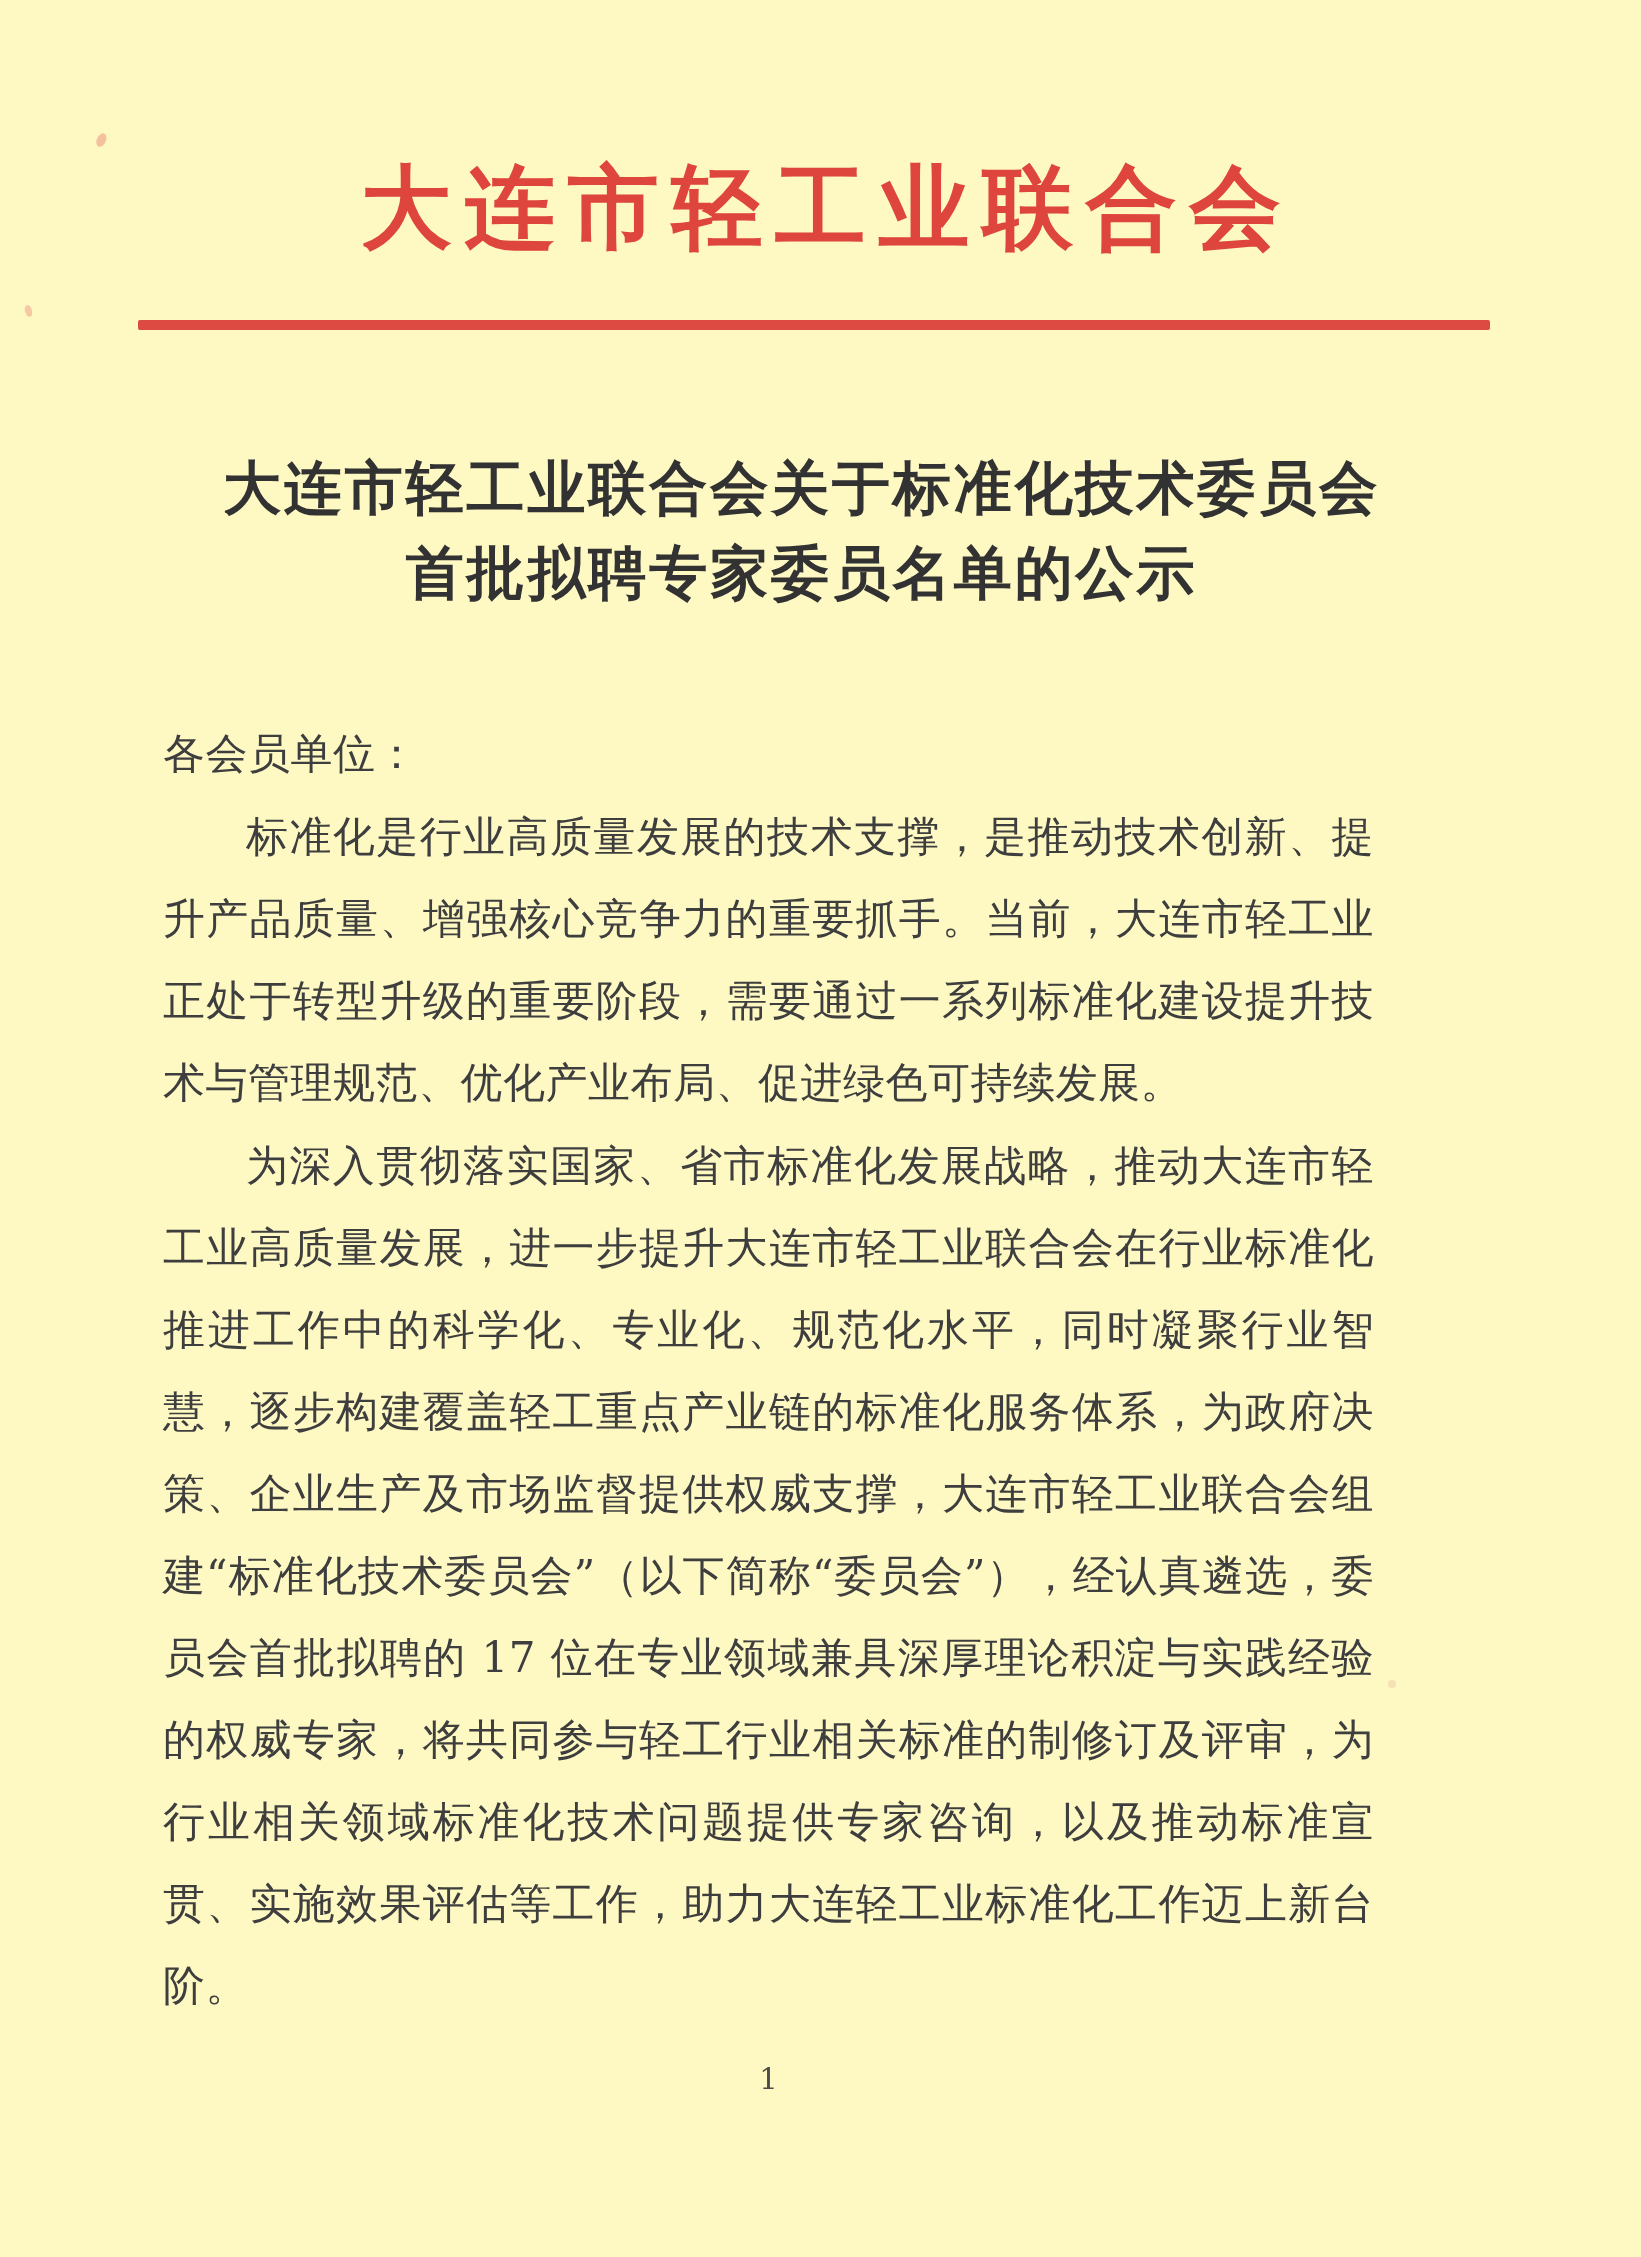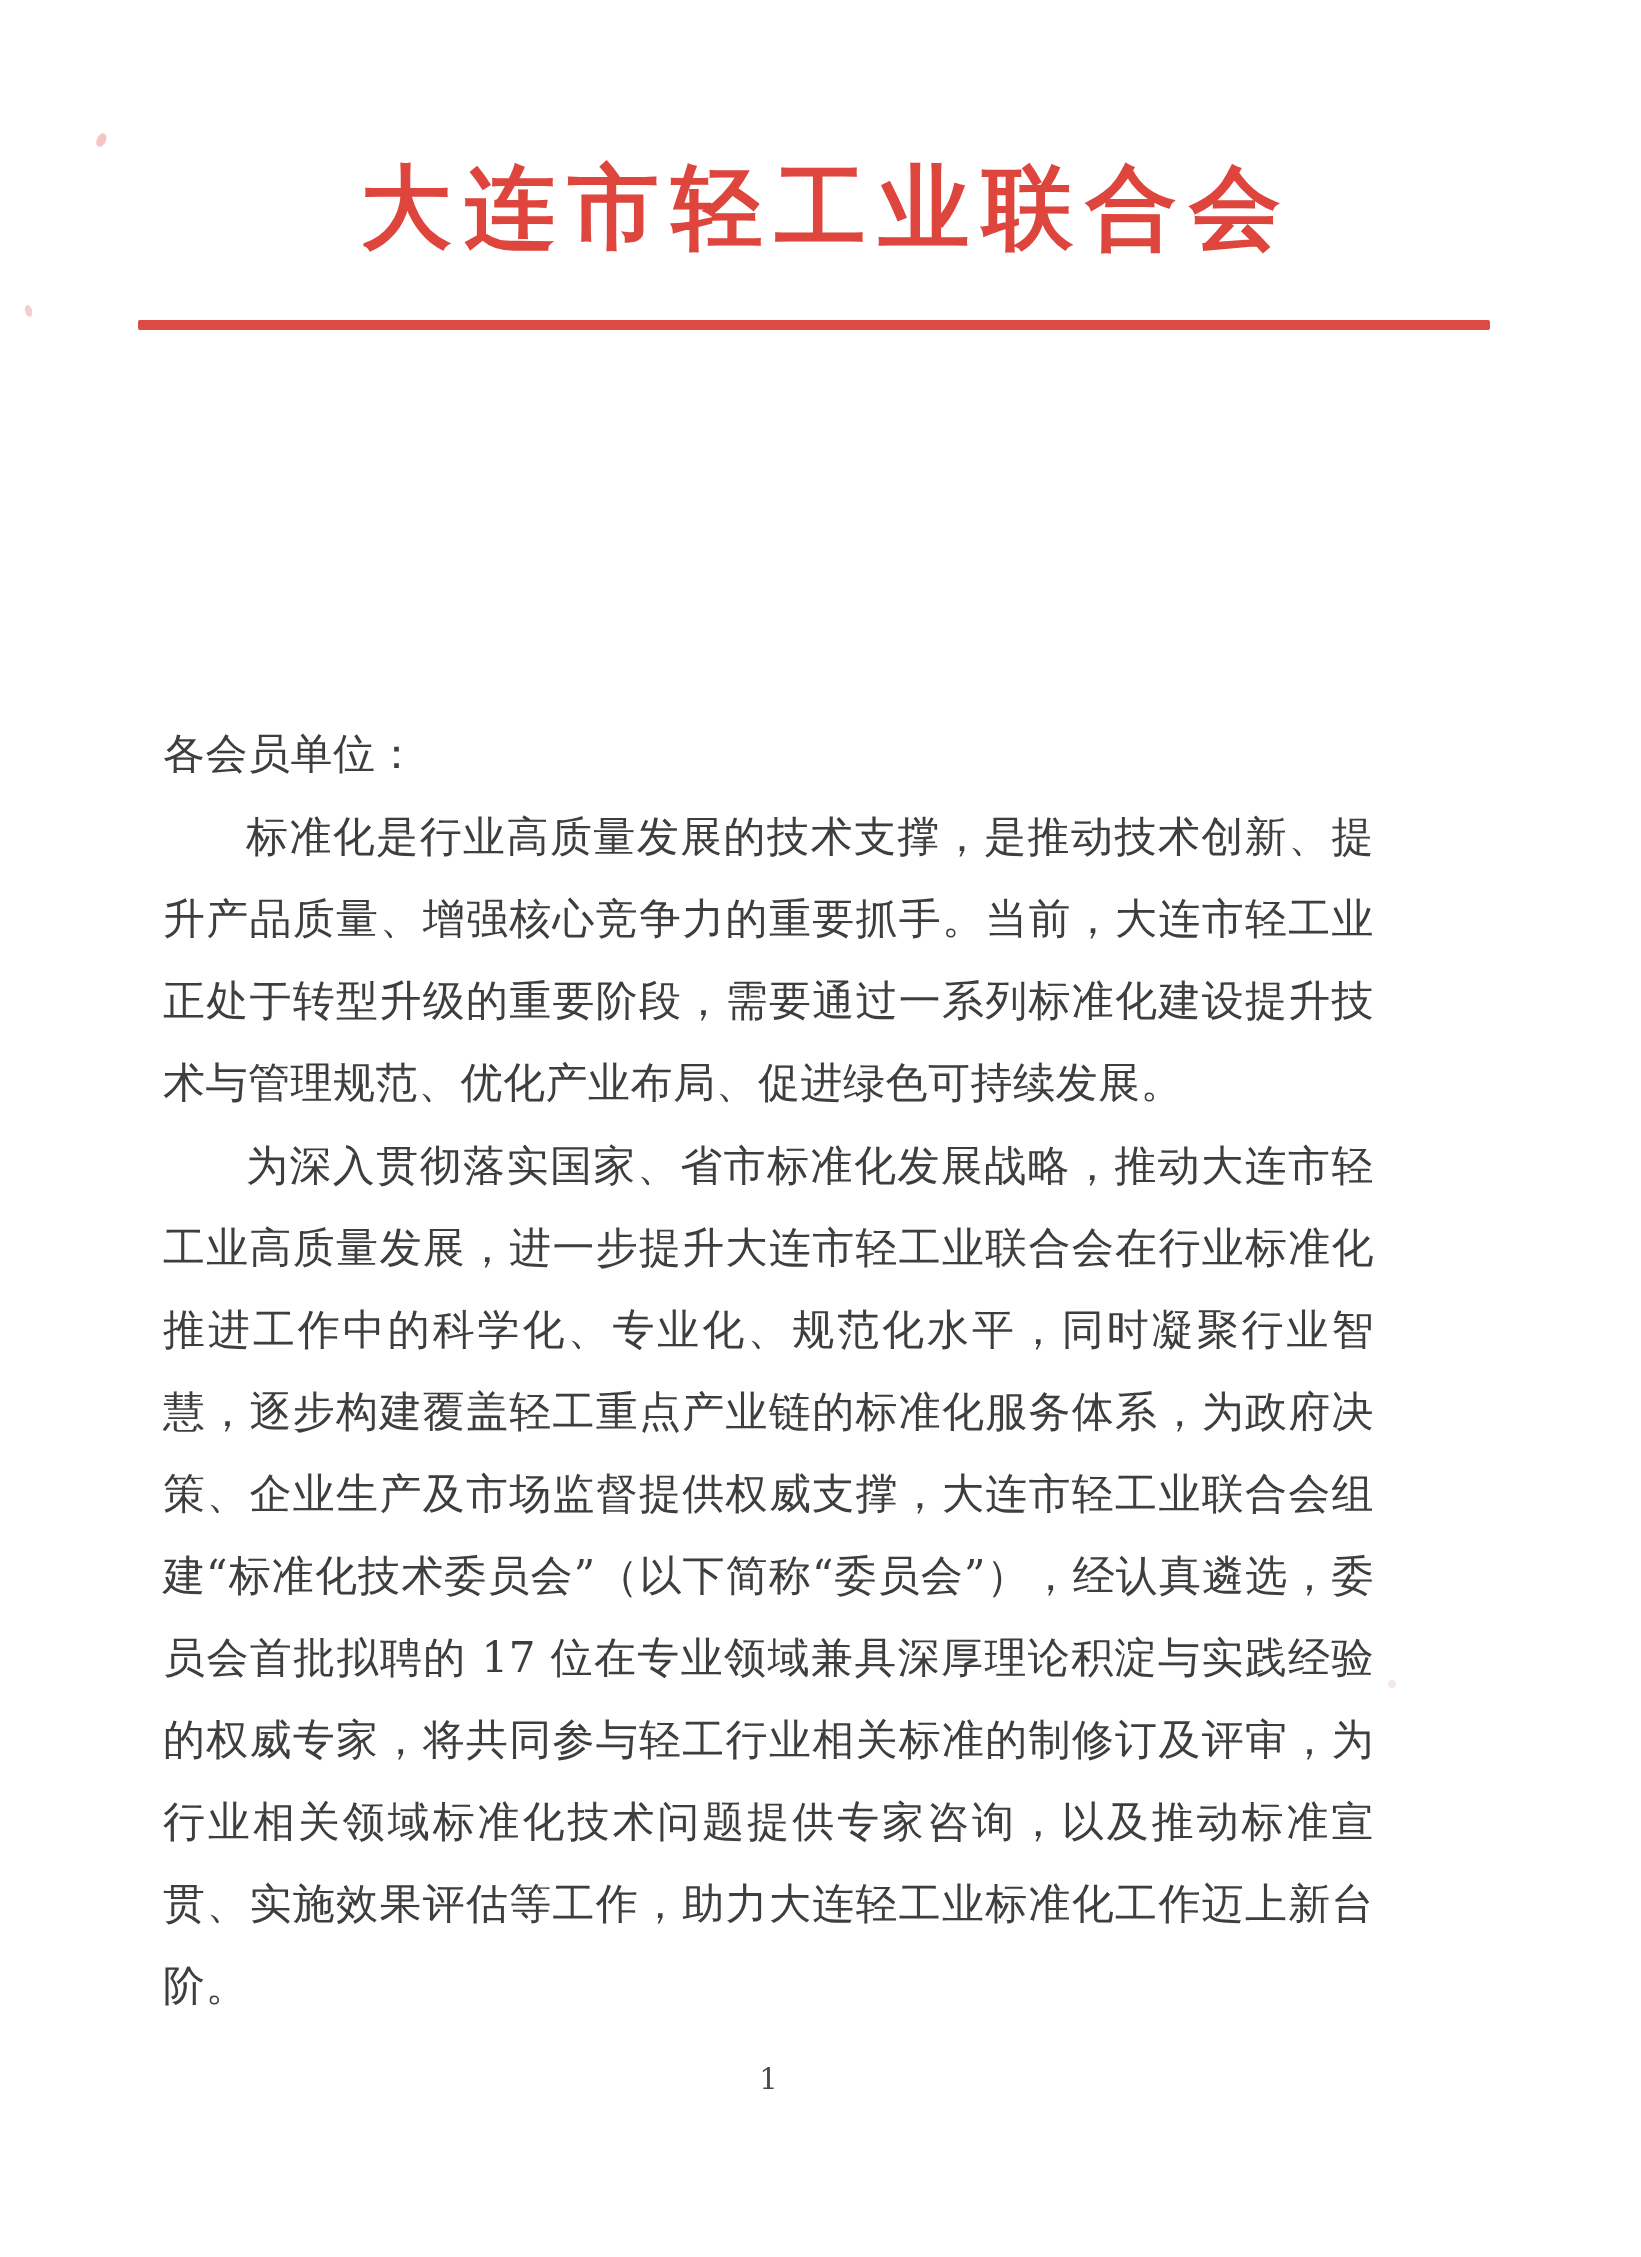--- a/index.html
+++ b/index.html
@@ -5,21 +5,21 @@
   html, body {
     margin: 0;
     padding: 0;
     background: #e9e7e3;
   }
   .page {
     position: relative;
     width: 1641px;
     height: 2257px;
     margin: 0 auto;
-    background: #ffffff;
+    background: #fef9c3;
     overflow: hidden;
     font-family: "DejaVu Serif", "Liberation Serif", serif;
   }
   
   .speck {
     position: absolute;
     border-radius: 50%;
     pointer-events: none;
   }
   .speck-1 { left: 97px; top: 133px; width: 8.7px; height: 13.5px; background: rgba(225,90,90,0.35); transform: rotate(25deg); }
@@ -100,20 +100,24 @@
 <div class="page">
 
   <span class="speck speck-1"></span>
   <span class="speck speck-2"></span>
   <span class="speck speck-3"></span>
 
   <div class="org-name">大连市轻工业联合会</div>
 
   <div class="letterhead-rule"></div>
 
+  <h1 class="doc-title">
+    <span class="title-line">大连市轻工业联合会关于标准化技术委员会</span>
+    <span class="title-line">首批拟聘专家委员名单的公示</span>
+  </h1>
 
   <div class="doc-body">
     <p class="salutation">各会员单位：</p>
     <p class="indent">标准化是行业高质量发展的技术支撑，是推动技术创新、提升产品质量、增强核心竞争力的重要抓手。当前，大连市轻工业正处于转型升级的重要阶段，需要通过一系列标准化建设提升技术与管理规范、优化产业布局、促进绿色可持续发展。</p>
     <p class="indent">为深入贯彻落实国家、省市标准化发展战略，推动大连市轻工业高质量发展，进一步提升大连市轻工业联合会在行业标准化推进工作中的科学化、专业化、规范化水平，同时凝聚行业智慧，逐步构建覆盖轻工重点产业链的标准化服务体系，为政府决策、企业生产及市场监督提供权威支撑，大连市轻工业联合会组建“标准化技术委员会”（以下简称“委员会”），经认真遴选，委员会首批拟聘的 17 位在专业领域兼具深厚理论积淀与实践经验的权威专家，将共同参与轻工行业相关标准的制修订及评审，为行业相关领域标准化技术问题提供专家咨询，以及推动标准宣贯、实施效果评估等工作，助力大连轻工业标准化工作迈上新台阶。</p>
   </div>
 
   <div class="page-number">1</div>
 
 </div>

